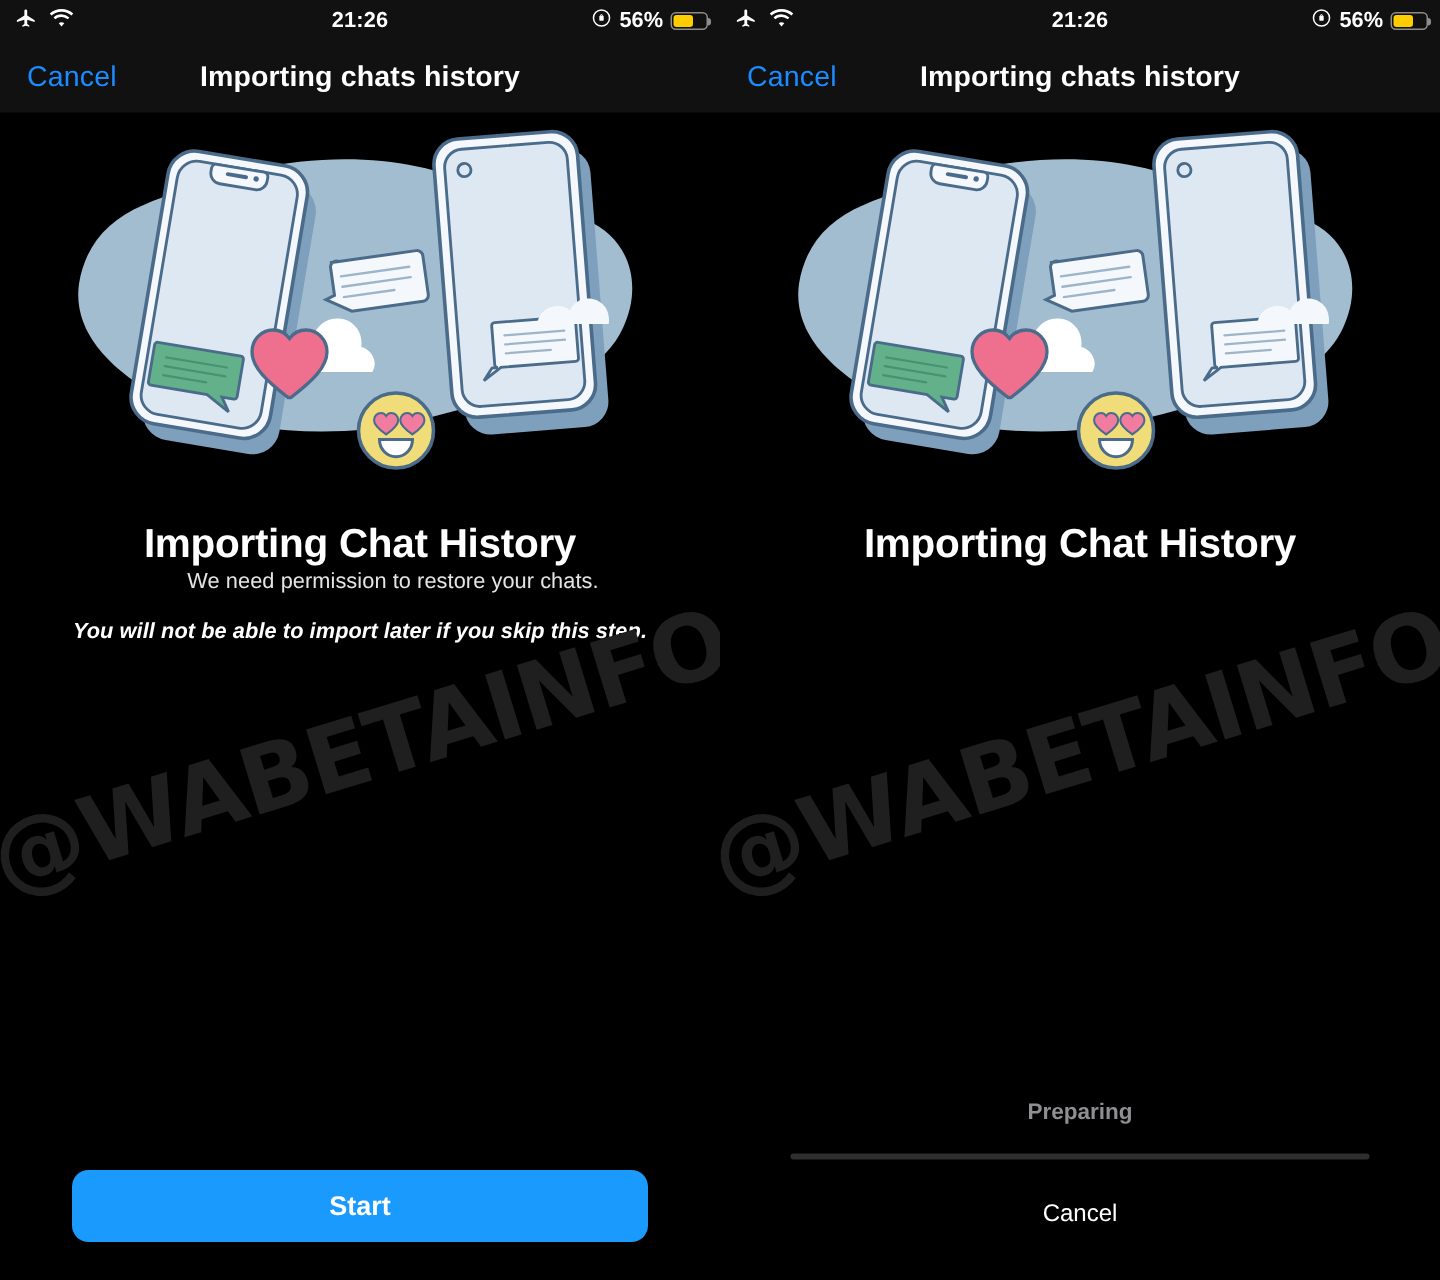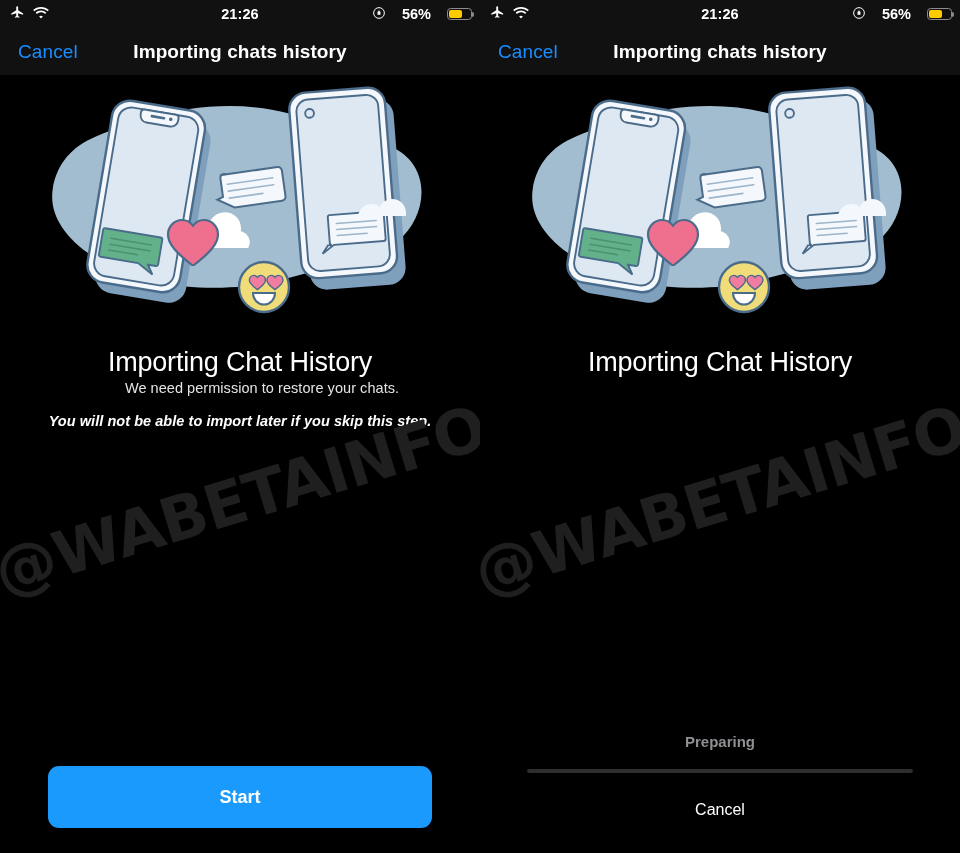--- a/index.html
+++ b/index.html
@@ -12,21 +12,21 @@
   .panel{position:relative;width:480px;height:853px;background:#000;overflow:hidden;}
 
   
   .statusbar{
     position:relative;height:28px;background:#111111;
     display:flex;align-items:center;color:#fff;
     font-size:14.5px;font-weight:700;
   }
   .sb-left{position:absolute;left:10px;display:flex;align-items:center;gap:8px;}
   .sb-center{position:absolute;left:0;right:0;text-align:center;font-size:14.5px;font-weight:700;letter-spacing:.1px;}
-  .sb-right{position:absolute;right:8px;display:flex;align-items:center;gap:16px;}
+  .sb-right{position:absolute;right:8px;display:flex;align-items:center;gap:5px;}
   .sb-pct{font-size:14.5px;font-weight:700;}
   .batt{position:relative;width:25px;height:12.5px;border:1.4px solid #8c8c8c;border-radius:3.6px;box-sizing:border-box;}
   .batt .fill{position:absolute;left:1.3px;top:1.3px;bottom:1.3px;width:54%;background:#ffcc00;border-radius:2px;}
   .batt::after{content:"";position:absolute;right:-3.4px;top:3.6px;width:2px;height:5px;background:#8c8c8c;border-radius:0 2px 2px 0;}
 
   
   .navbar{
     position:relative;height:47px;background:#111111;
     display:flex;align-items:center;
   }
@@ -39,35 +39,35 @@
     font-size:19px;font-weight:700;letter-spacing:.1px;
   }
 
   
   .content{position:relative;height:778px;background:#000;}
 
   .illo{position:relative;width:480px;height:250px;margin-top:5px;}
   .illo svg{display:block;}
 
   .headline{
-    text-align:center;color:#fff;font-size:27px;font-weight:400;
+    text-align:center;color:#fff;font-size:27px;font-weight:700;
     letter-spacing:-.2px;margin-top:17px;
   }
   .subline{
     text-align:center;color:#e4e4e4;font-size:14.5px;font-weight:400;
     margin-top:2px;letter-spacing:.05px;padding-left:44px;
   }
   .warnline{
     text-align:center;color:#ffffff;font-size:14.5px;font-weight:700;
     margin-top:17px;letter-spacing:.05px;font-style:italic;
   }
 
   
   .start-btn{
-    position:absolute;left:48px;right:48px;bottom:30px;height:62px;
+    position:absolute;left:48px;right:48px;bottom:30px;height:48px;
     background:#1a9afc;border:none;border-radius:11px;color:#fff;
     font-size:18px;font-weight:700;font-family:inherit;cursor:pointer;
     display:flex;align-items:center;justify-content:center;
   }
 
   
   .prep-label{
     position:absolute;left:0;right:0;bottom:108px;text-align:center;
     color:#8e8e93;font-size:15px;font-weight:700;
   }

